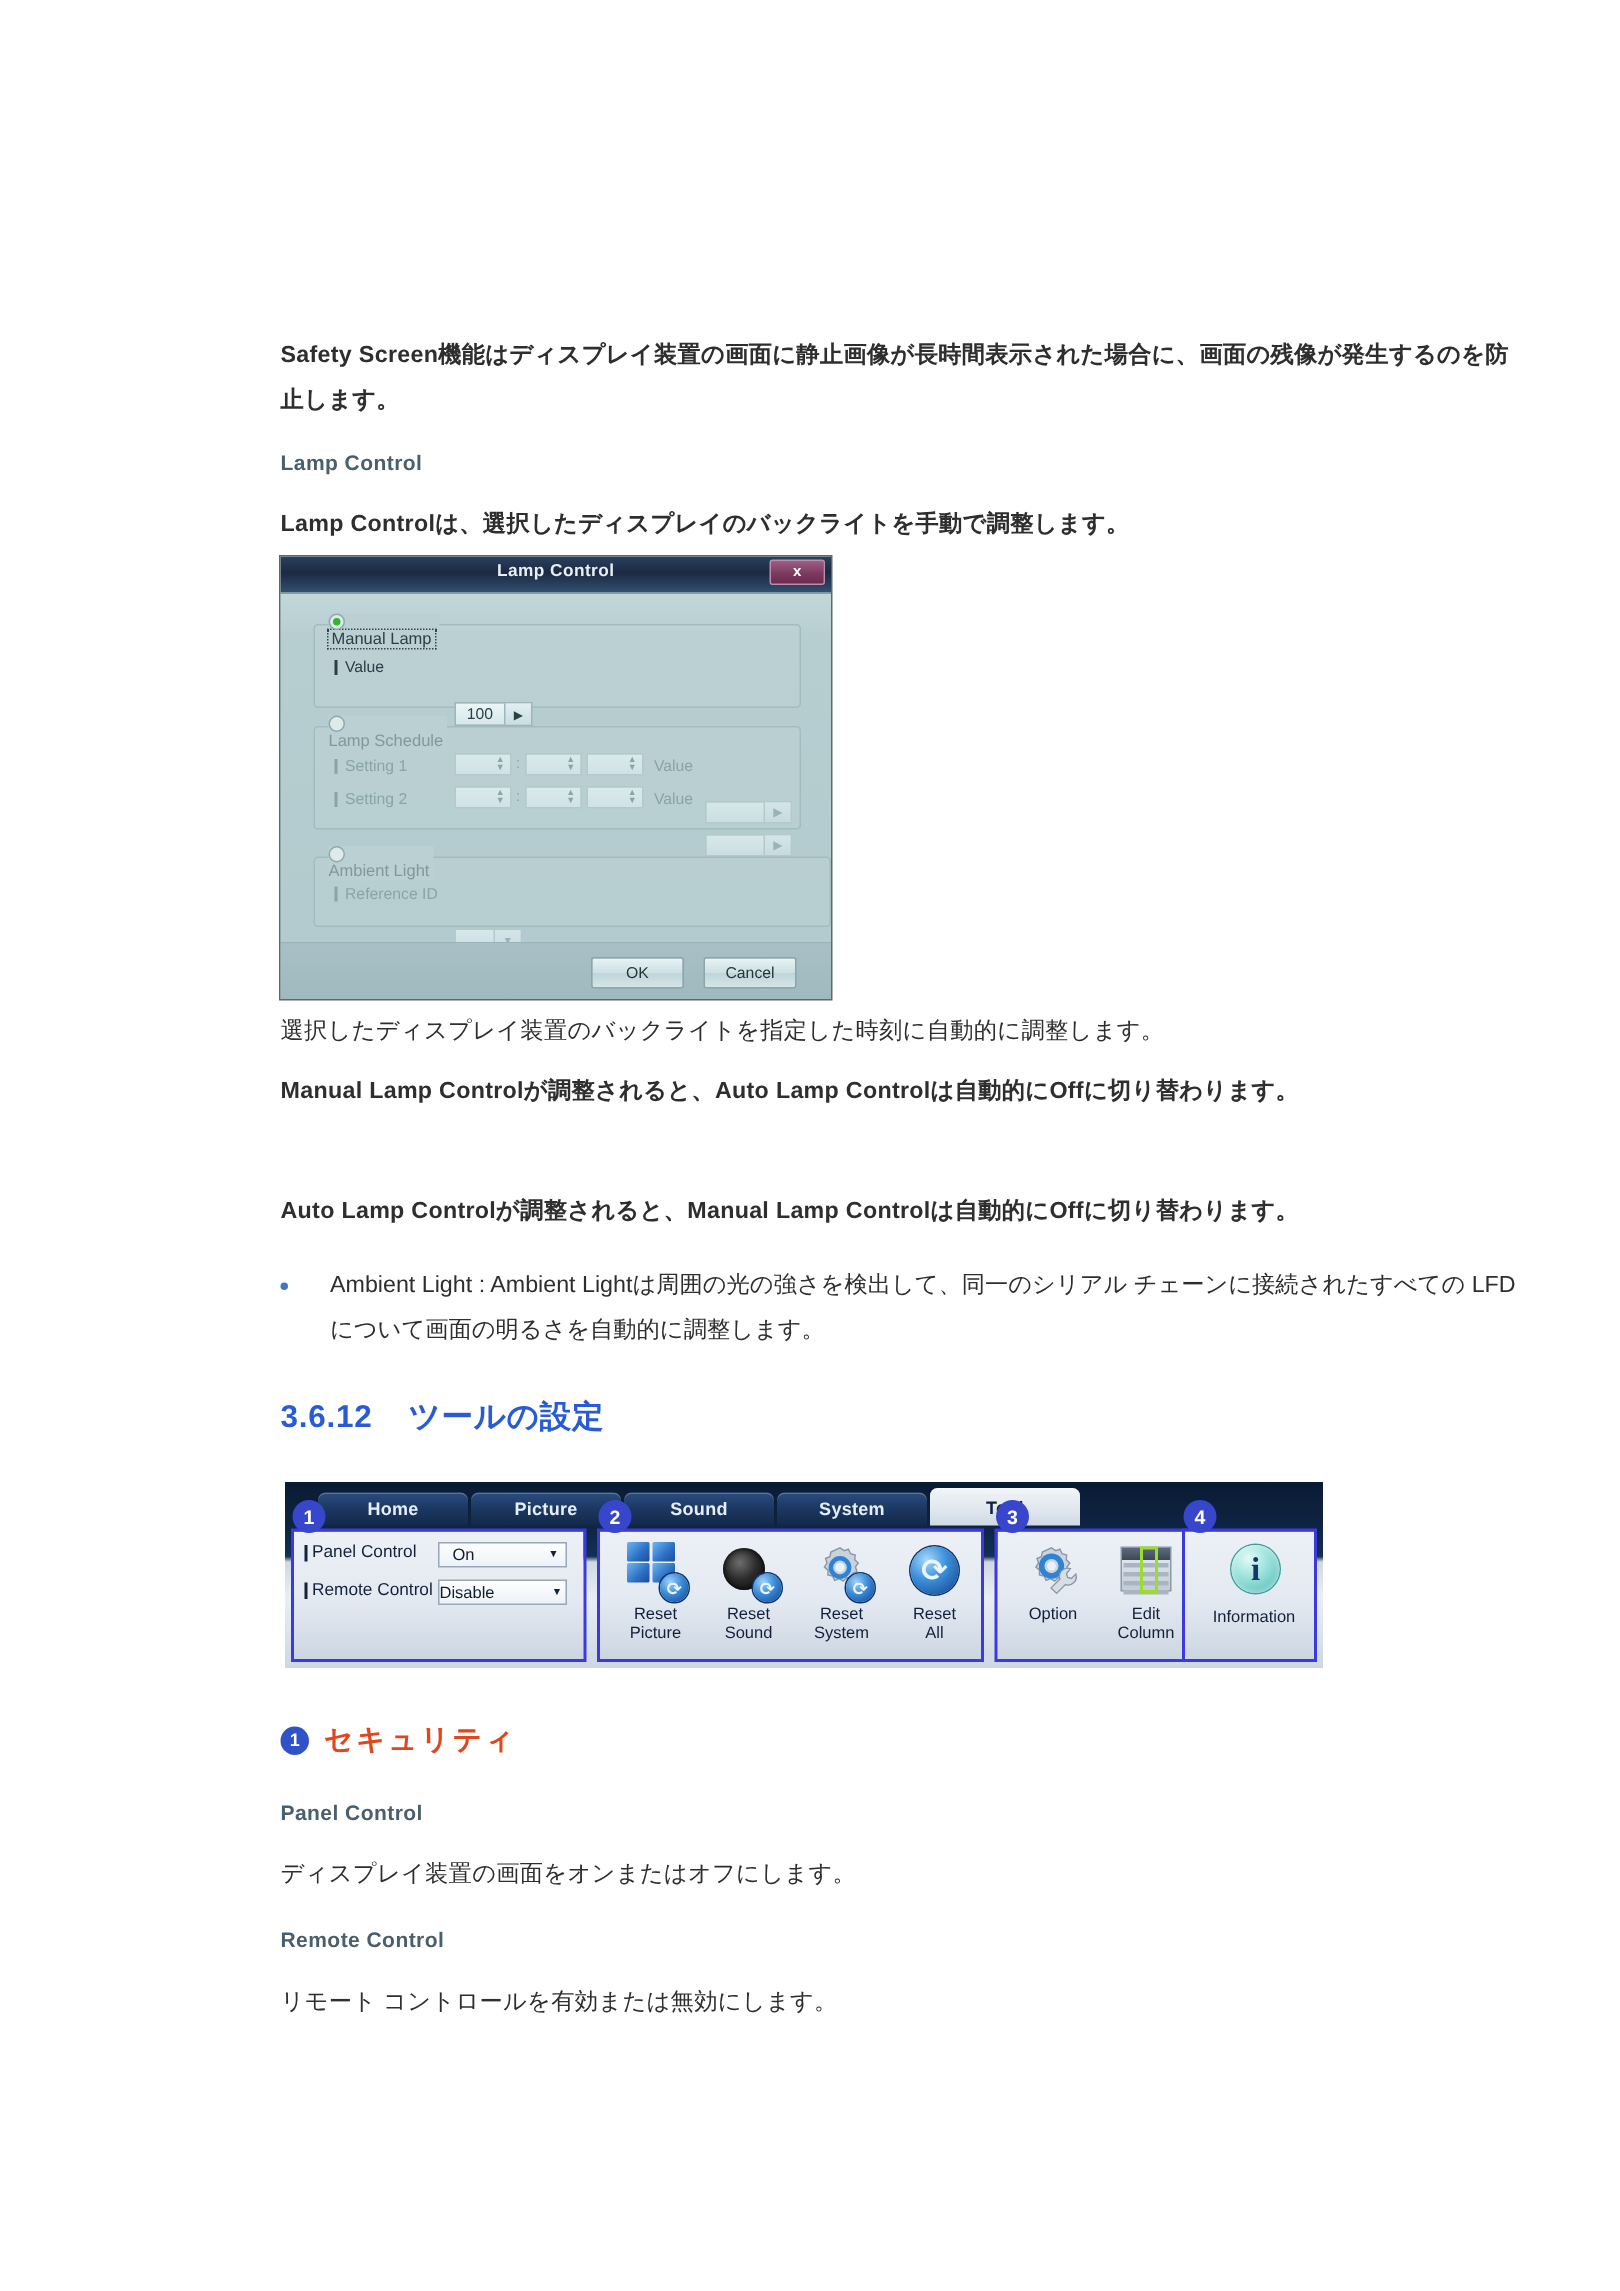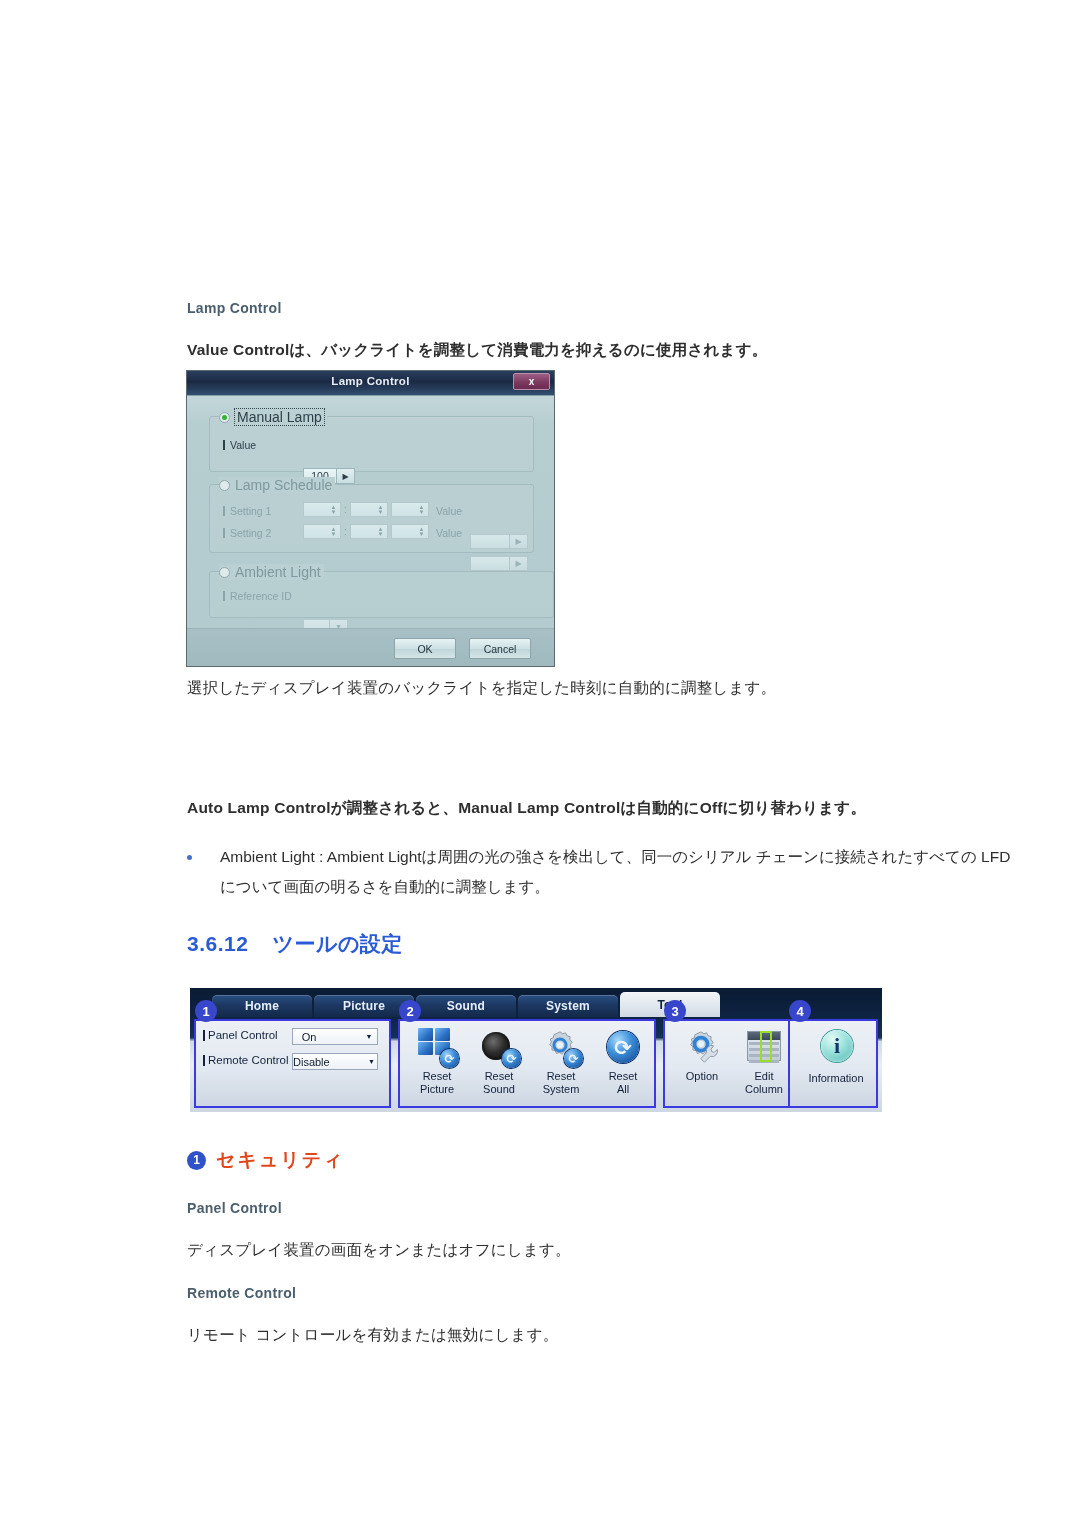--- a/index.html
+++ b/index.html
@@ -155,26 +155,26 @@
     position: absolute;
     border: 1px solid #a3bcbf;
     border-radius: 3px;
     background: rgba(255,255,255,0.06);
   }
   .group-title {
     position: absolute;
     top: -8px;
     left: 9px;
     display: flex;
-    align-items: center;
     background: #bad0d3;
     padding: 0 3px 0 0;
-    font-size: 14px;
+    font-size: 11px;
     color: #2c3e47;
     white-space: nowrap;
+    flex-direction: column;
   }
   .group-title.dim { color: #7f999e; }
   .radio {
     width: 9px; height: 9px;
     border-radius: 50%;
     background: #dfeaea;
     border: 1px solid #8fa9ad;
     margin-right: 5px;
     position: relative;
     flex: none;
@@ -464,24 +464,25 @@
     color:#15356b; font-size:22px; font-weight:bold;
     font-family: "Liberation Serif", serif;
     line-height:1;
   }
 </style>
 </head>
 <body>
 
 <div class="page">
 
+  <div class="para bold" style="left:187px; top:222px; width:820px;">Safety Screen機能はディスプレイ装置の画面に静止画像が長時間表示された場合に、画面の残像が発生するのを防止します。</div>
 
   <div class="sublabel" style="left:187px; top:300px;">Lamp Control</div>
 
-  <div class="para bold" style="left:187px; top:335px; width:820px;">Value Controlは、バックライトを調整して消費電力を抑えるのに使用されます。</div>
+  <div class="para bold" style="left:187px; top:335px; width:820px;">Lamp Controlは、選択したディスプレイのバックライトを手動で調整します。</div>
 
   <div class="dialog">
 
     <div class="dlg-titlebar">
       <div class="dlg-title">Lamp Control</div>
       <div class="dlg-close">x</div>
     </div>
 
     <div class="dlg-body">
 
@@ -568,20 +569,21 @@
     </div>
 
     <div class="dlg-footer">
       <div class="dlg-btn" style="left:207px; top:9px;">OK</div>
       <div class="dlg-btn" style="left:282px; top:9px;">Cancel</div>
     </div>
   </div>
 
   <div class="para" style="left:187px; top:673px; width:830px;">選択したディスプレイ装置のバックライトを指定した時刻に自動的に調整します。</div>
 
+  <div class="para bold" style="left:187px; top:713px; width:830px;">Manual Lamp Controlが調整されると、Auto Lamp Controlは自動的にOffに切り替わります。</div>
 
 
   <div class="para bold" style="left:187px; top:793px; width:830px;">Auto Lamp Controlが調整されると、Manual Lamp Controlは自動的にOffに切り替わります。</div>
 
   <div class="bulletrow" style="left:187px; top:842px; width:830px;">
     <span class="bulletdot"></span>
     <span class="bullettext">Ambient Light : Ambient Lightは周囲の光の強さを検出して、同一のシリアル チェーンに接続されたすべての LFD について画面の明るさを自動的に調整します。</span>
   </div>
 
   <div class="sect-heading" style="left:187px; top:930px;">

